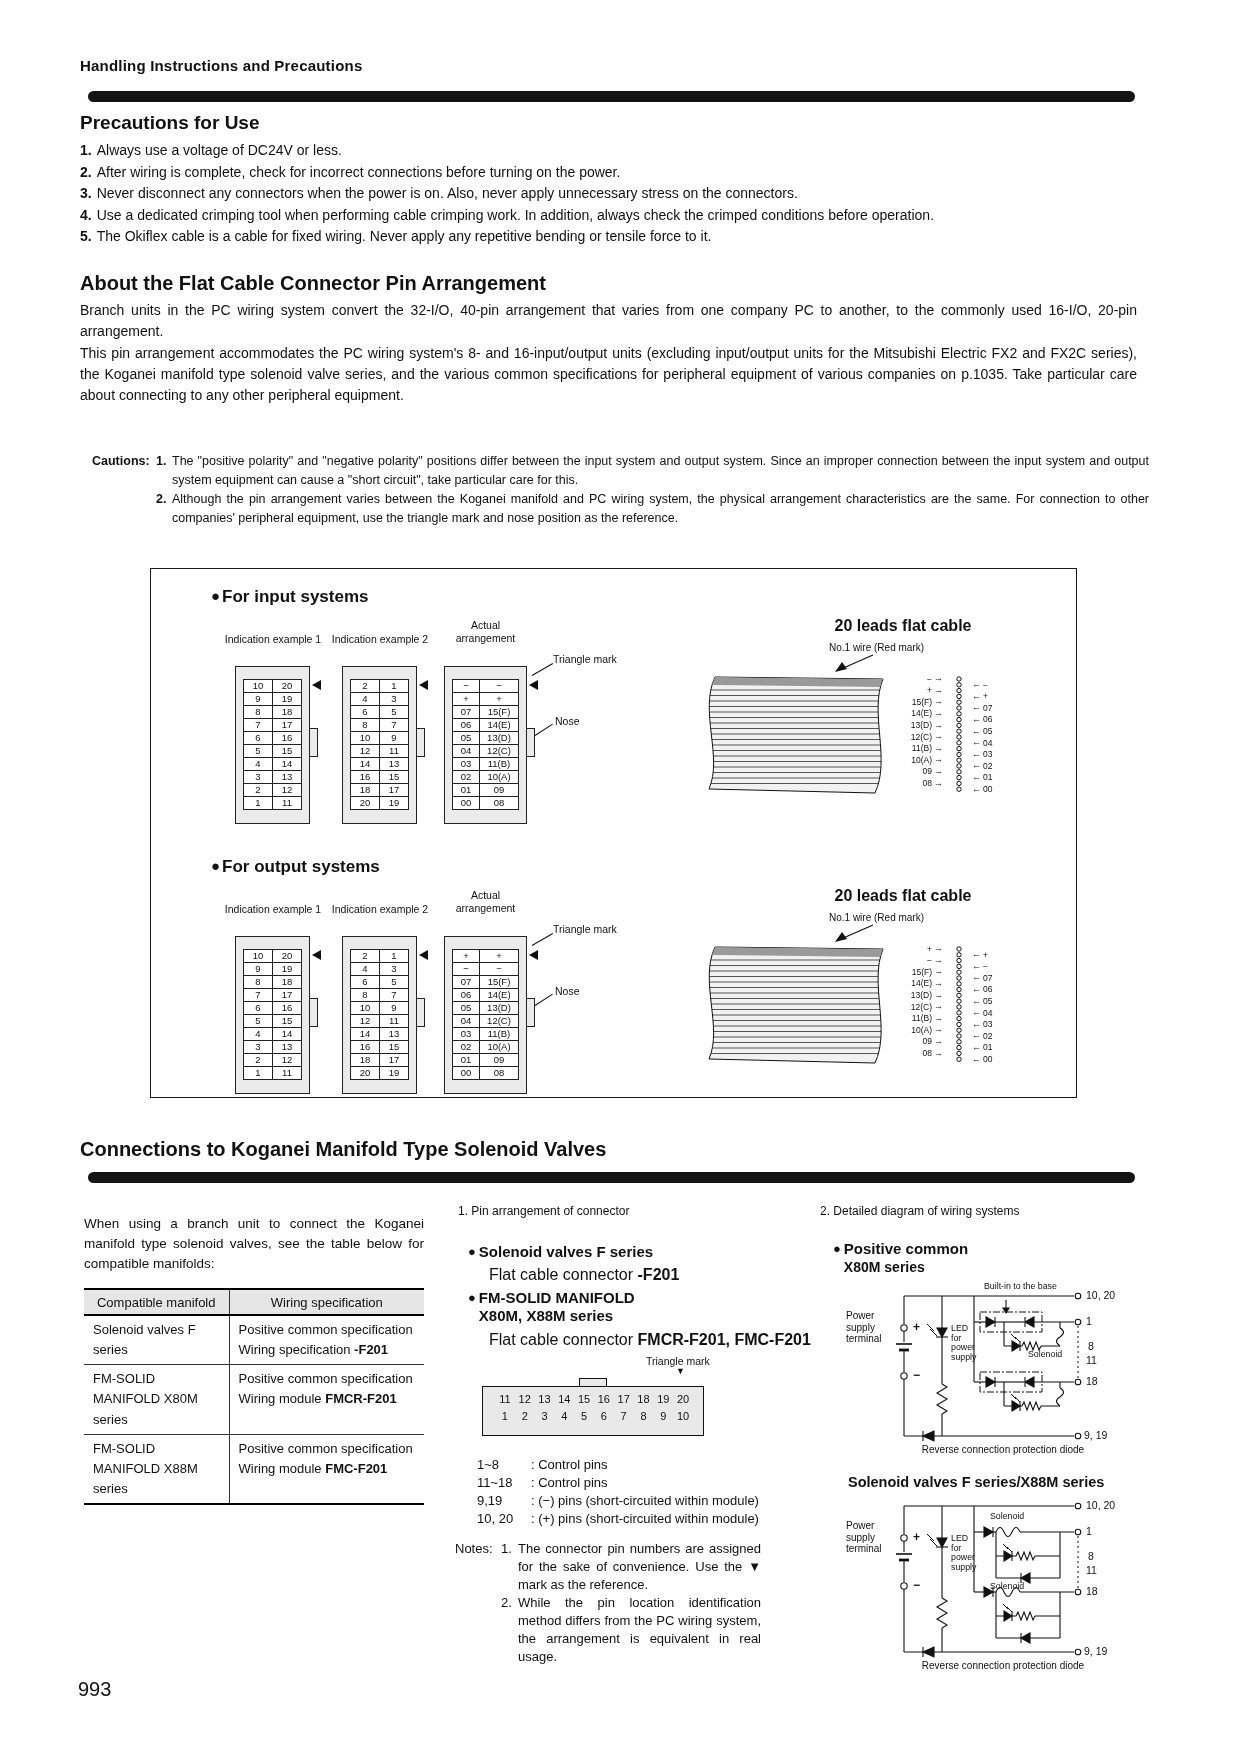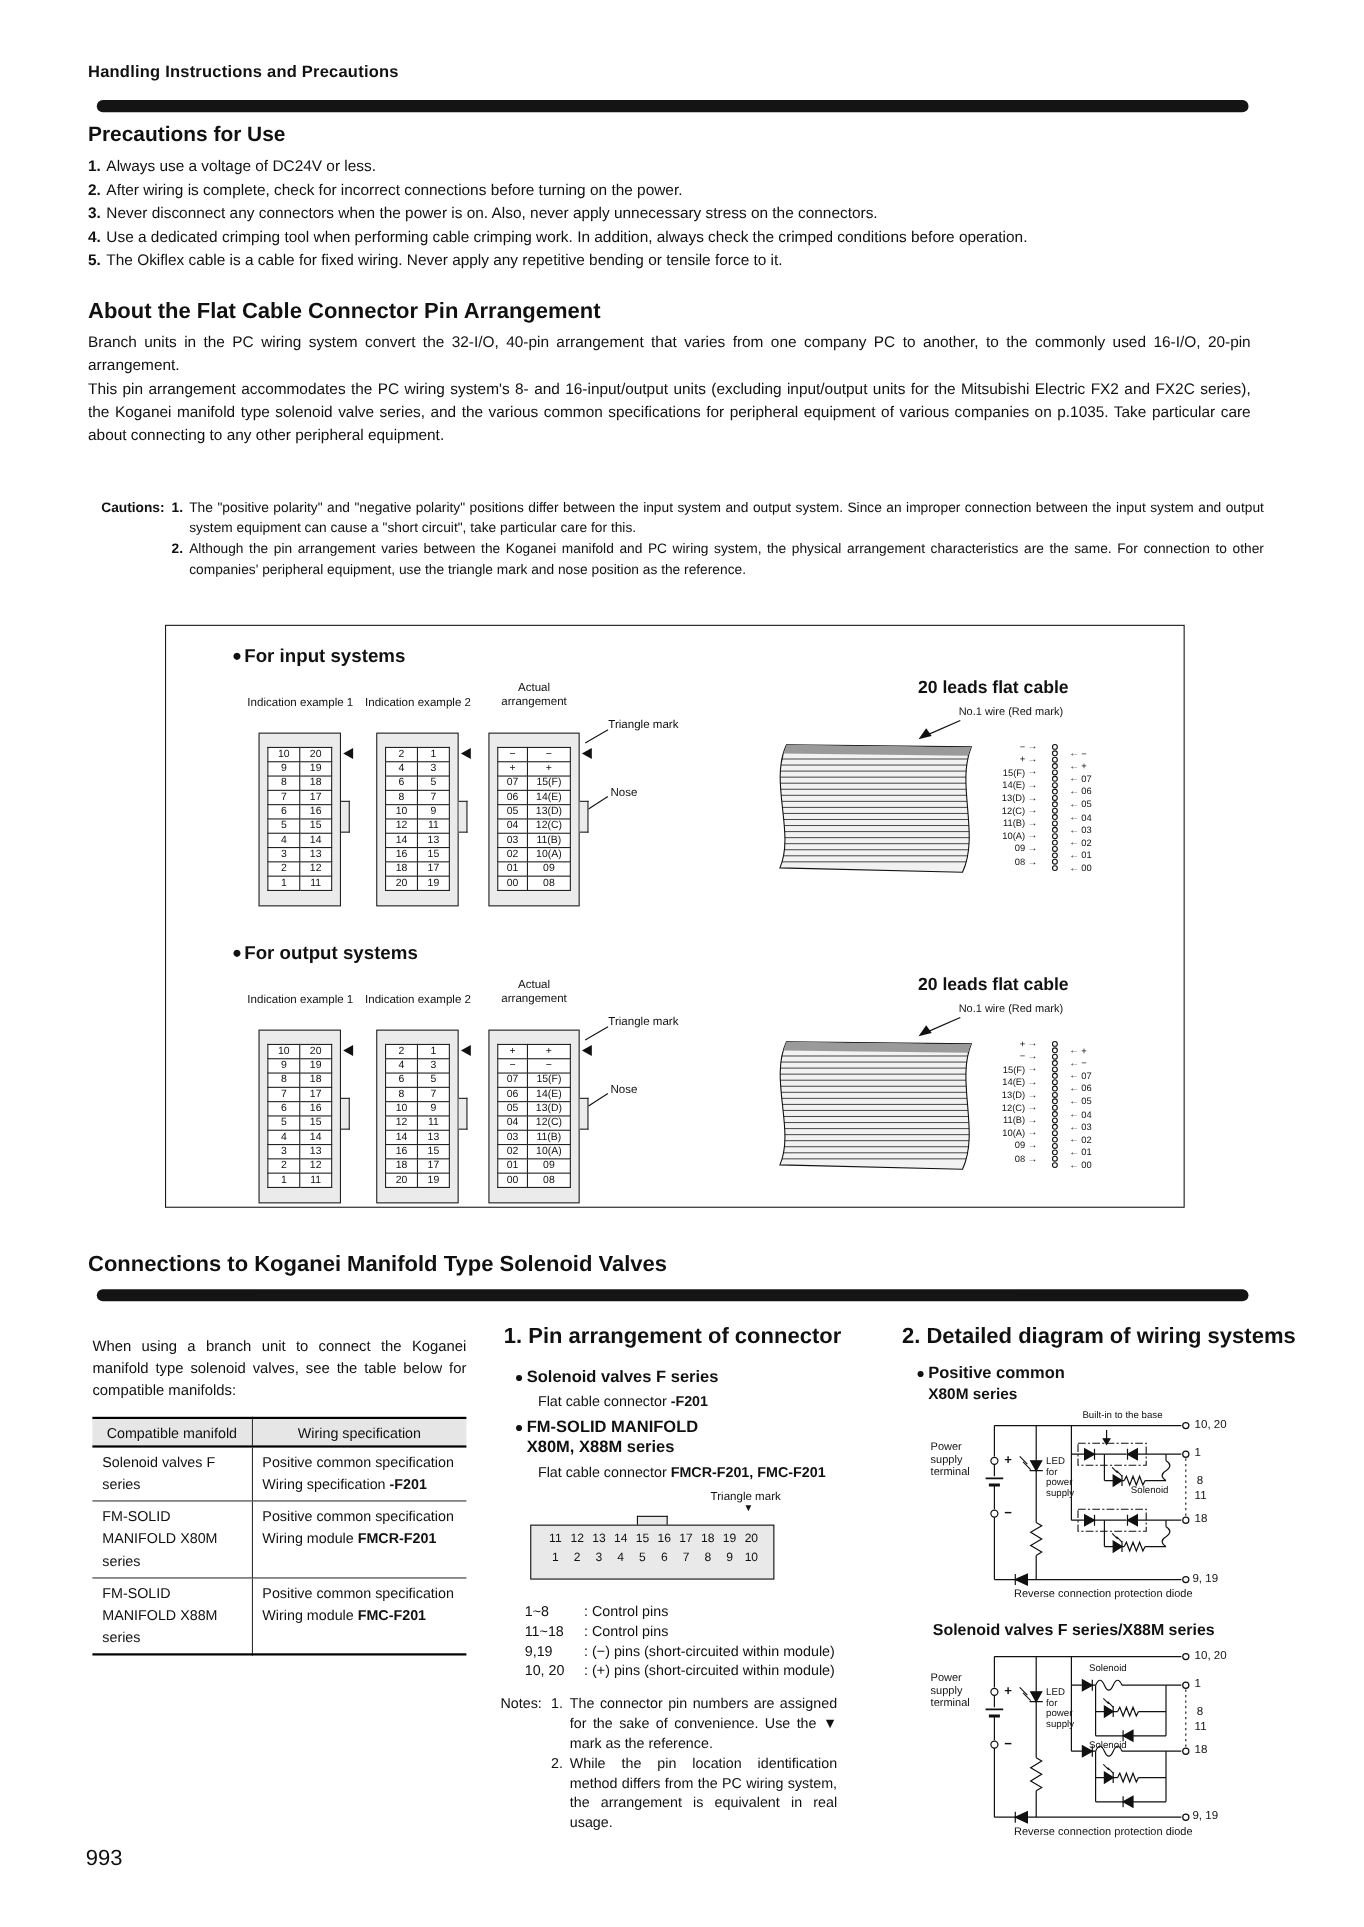--- a/index.html
+++ b/index.html
@@ -38,39 +38,39 @@
   .connector.actual .pin-table td:last-child{width:38px}
   .conn-tri{position:absolute;right:-11px;top:14px;width:0;height:0;
             border-top:5px solid transparent;border-bottom:5px solid transparent;border-right:9px solid #111}
   .conn-nose{position:absolute;right:-8px;top:62px;width:7px;height:27px;background:#ebebeb;
              border:1px solid #222;border-left:none}
   .ptr{position:absolute;height:1px;background:#111;transform-origin:left center}
   .small-label{position:absolute;font-size:10.5px}
   
   .cable{position:absolute;left:538px;top:42px;width:370px;height:200px}
   .cbl-heading{position:absolute;left:104px;top:6px;width:220px;text-align:center;font-size:16px;font-weight:bold}
-  .cbl-wire{position:absolute;left:140px;top:31px;width:180px;text-align:center;font-size:10px}
+  .cbl-wire{position:absolute;left:140px;top:31px;width:180px;font-size:10px}
   .cbl{position:absolute}
   .cbl .lrow{height:11.6px;display:flex;align-items:center;font-size:8.5px;line-height:1}
   .cbl-left .lrow{justify-content:flex-end}
   .cbl-left .lrow::after{content:"\2192";font-size:9px;margin-left:2px}
   .cbl-right .lrow::before{content:"\2190";font-size:9px;margin-right:2px}
   
   .intro{position:absolute;font-size:13.5px;line-height:20px;text-align:justify;margin:0}
   table.compat{position:absolute;left:84px;top:1288px;width:340px;border-collapse:collapse;
                border-top:2.5px solid #000;border-bottom:2.5px solid #000;font-size:13px}
   table.compat th{background:#e6e6e6;font-weight:normal;height:22px;border-bottom:2px solid #000;padding:1px 4px}
   table.compat td{padding:4px 6px 4px 9px;line-height:1.55;vertical-align:top}
   table.compat tr+tr td{border-top:1px solid #333}
   table.compat th+th,table.compat td+td{border-left:1px solid #333}
-  .h3{font-size:20px;font-weight:bold}
+  .h3{font-size:12px;font-weight:normal}
   .b-item{display:flex}
   .b-item .blt{font-size:13px;margin-right:3px;line-height:18px}
   .b-title{font-size:15px;font-weight:bold;line-height:18px;display:block}
-  .subline{font-size:13px}
+  .subline{font-size:16px}
   
   .conn-diagram{position:absolute;left:482px;top:1377px;width:228px;height:64px}
   .cd-outer{position:absolute;left:0;top:9px;width:220px;height:48px;background:#e9e9e9;border:1.5px solid #111}
   .cd-notch{position:absolute;left:97px;top:1px;width:26px;height:10px;background:#e9e9e9;
             border:1.5px solid #111;border-bottom:none}
   .cd-rows{position:absolute;left:13px;top:16px;width:198px}
   .cd-rows .lrow{display:flex;height:17px}
   .cd-rows .lcell{width:19.8px;text-align:center;font-size:11px}
   .tri-glyph{position:absolute;font-size:9px}
   .legend-row{display:flex;font-size:13px;line-height:18px}

